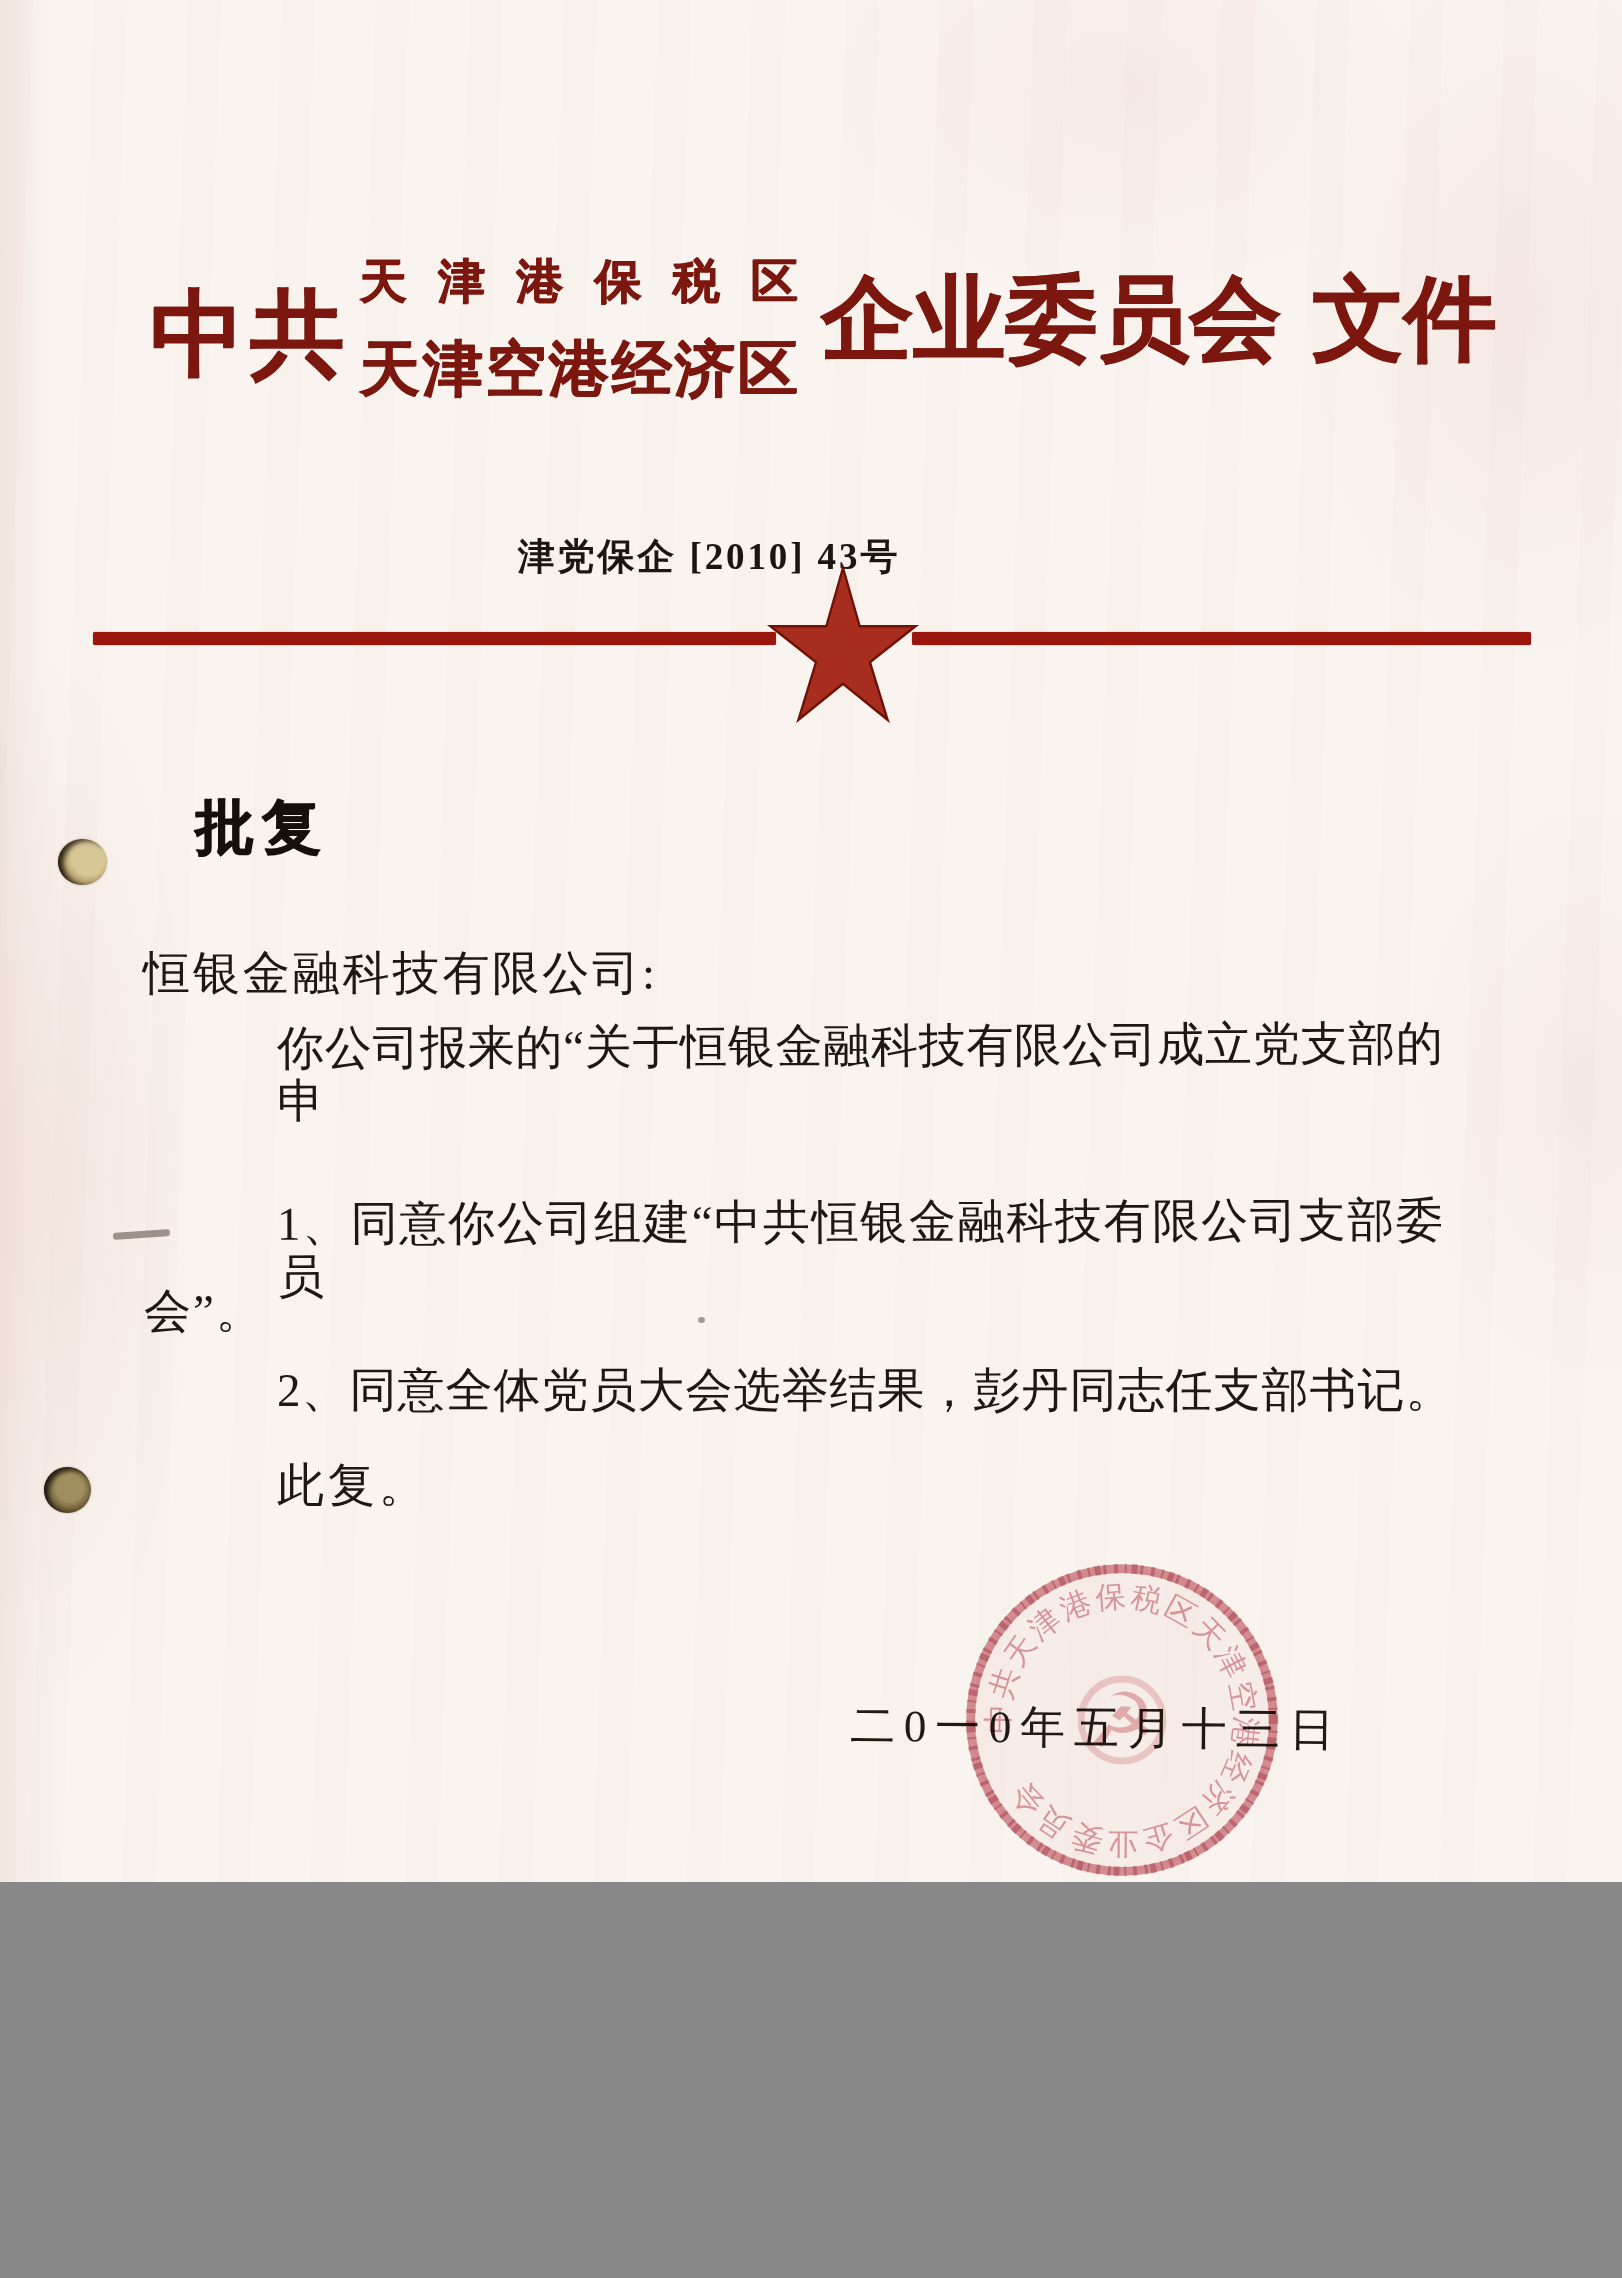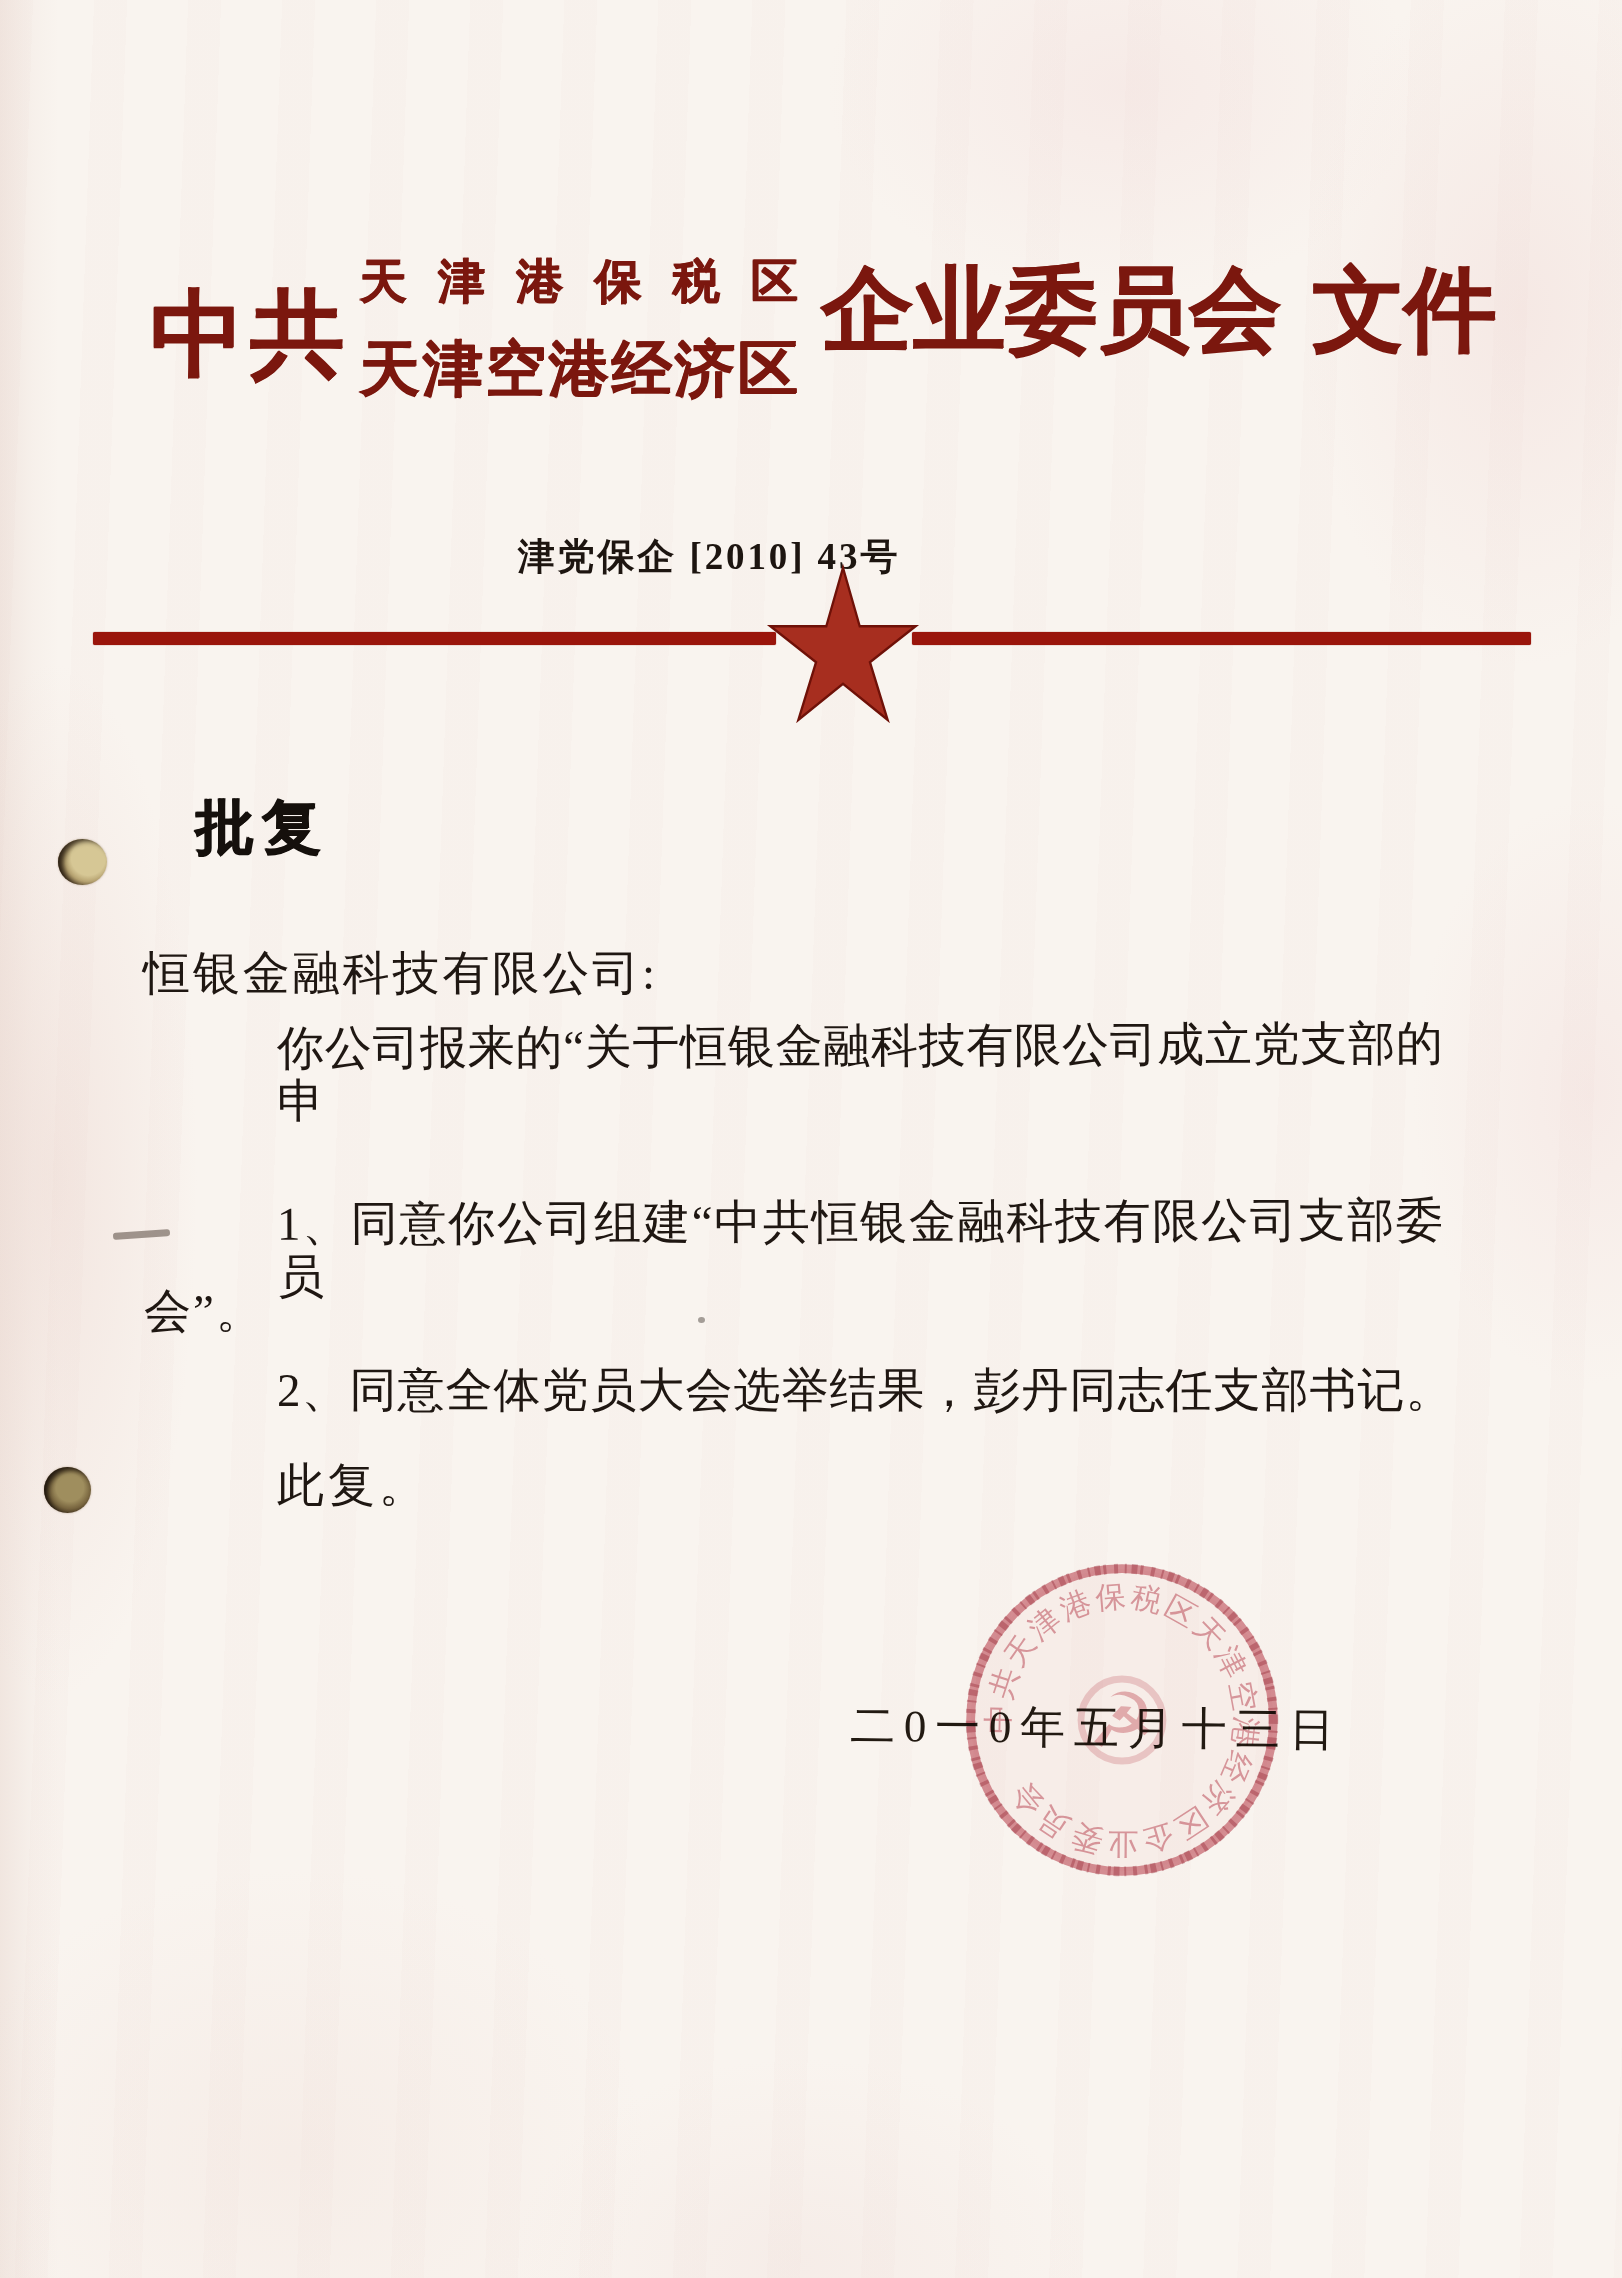--- a/index.html
+++ b/index.html
@@ -1,17 +1,17 @@
 <!DOCTYPE html>
 <html><head>
 <meta charset="utf-8">
 <style>
   html,body{margin:0;padding:0;background:#888;}
   .page{
-    position:relative;width:1623px;height:2278px;overflow:hidden;
+    position:relative;width:1623px;height:1882px;overflow:hidden;
     font-family:"Liberation Serif","DejaVu Serif",serif;
     background-color:#f9f4ef;
     background-image:
       radial-gradient(ellipse 312px 507px at 1521px 312px, rgba(236,202,200,0.28), transparent 70%),
       radial-gradient(ellipse 410px 293px at 1122px 88px,  rgba(240,212,212,0.30), transparent 72%),
       radial-gradient(ellipse 205px 741px at 54px 1180px,  rgba(228,196,188,0.30), transparent 70%),
       radial-gradient(ellipse 254px 419px at 1590px 1092px,rgba(238,206,206,0.26), transparent 70%),
       radial-gradient(ellipse 507px 410px at 293px 2155px, rgba(236,214,206,0.24), transparent 70%),
       radial-gradient(ellipse 410px 293px at 800px 2263px, rgba(234,210,206,0.22), transparent 70%),
       linear-gradient(90deg, rgba(219,193,183,0.28) 0px, rgba(219,193,183,0.08) 33px, rgba(219,193,183,0) 59px),
@@ -30,21 +30,21 @@
   }
   .letterhead{
     position:absolute;top:246px;left:150px;width:1346px;display:flex;
     color:#7b170e;font-weight:700;
     text-shadow:1px 0 currentColor, 0 0.5px currentColor;
   }
   .issuer-prefix{font-size:94px;line-height:94px;margin-top:41px;letter-spacing:5.9px;white-space:nowrap;}
   .issuer-mid{width:441px;margin-left:9.8px;}
   .region1{font-size:47px;line-height:70px;text-align:justify;text-align-last:justify;}
   .region2{font-size:60px;line-height:60px;margin-top:23.4px;text-align:justify;text-align-last:justify;}
-  .issuer-right{font-size:92px;line-height:92px;margin-top:18px;margin-left:23.4px;white-space:nowrap;display:flex;gap:31px;text-align:right;}
+  .issuer-right{font-size:92px;line-height:92px;margin-top:27px;margin-left:23.4px;white-space:nowrap;display:flex;gap:31px;text-align:right;}
   .doc-number{
     position:absolute;top:532px;left:0;width:1418px;text-align:center;
     font-size:37px;letter-spacing:2.9px;color:#1d1510;font-weight:600;
   }
   .redline{position:absolute;top:632px;height:12.7px;background:#9a150b;border-radius:2px;box-shadow:0 0 1px #7a0f07;}
   .redline-left{left:93px;width:683px;}
   .redline-right{left:912px;width:619px;}
   .star{position:absolute;left:755px;top:564px;width:176px;height:176px;}
   .doc-title{
     position:absolute;left:195px;width:1231px;color:#15100c;font-weight:900;

